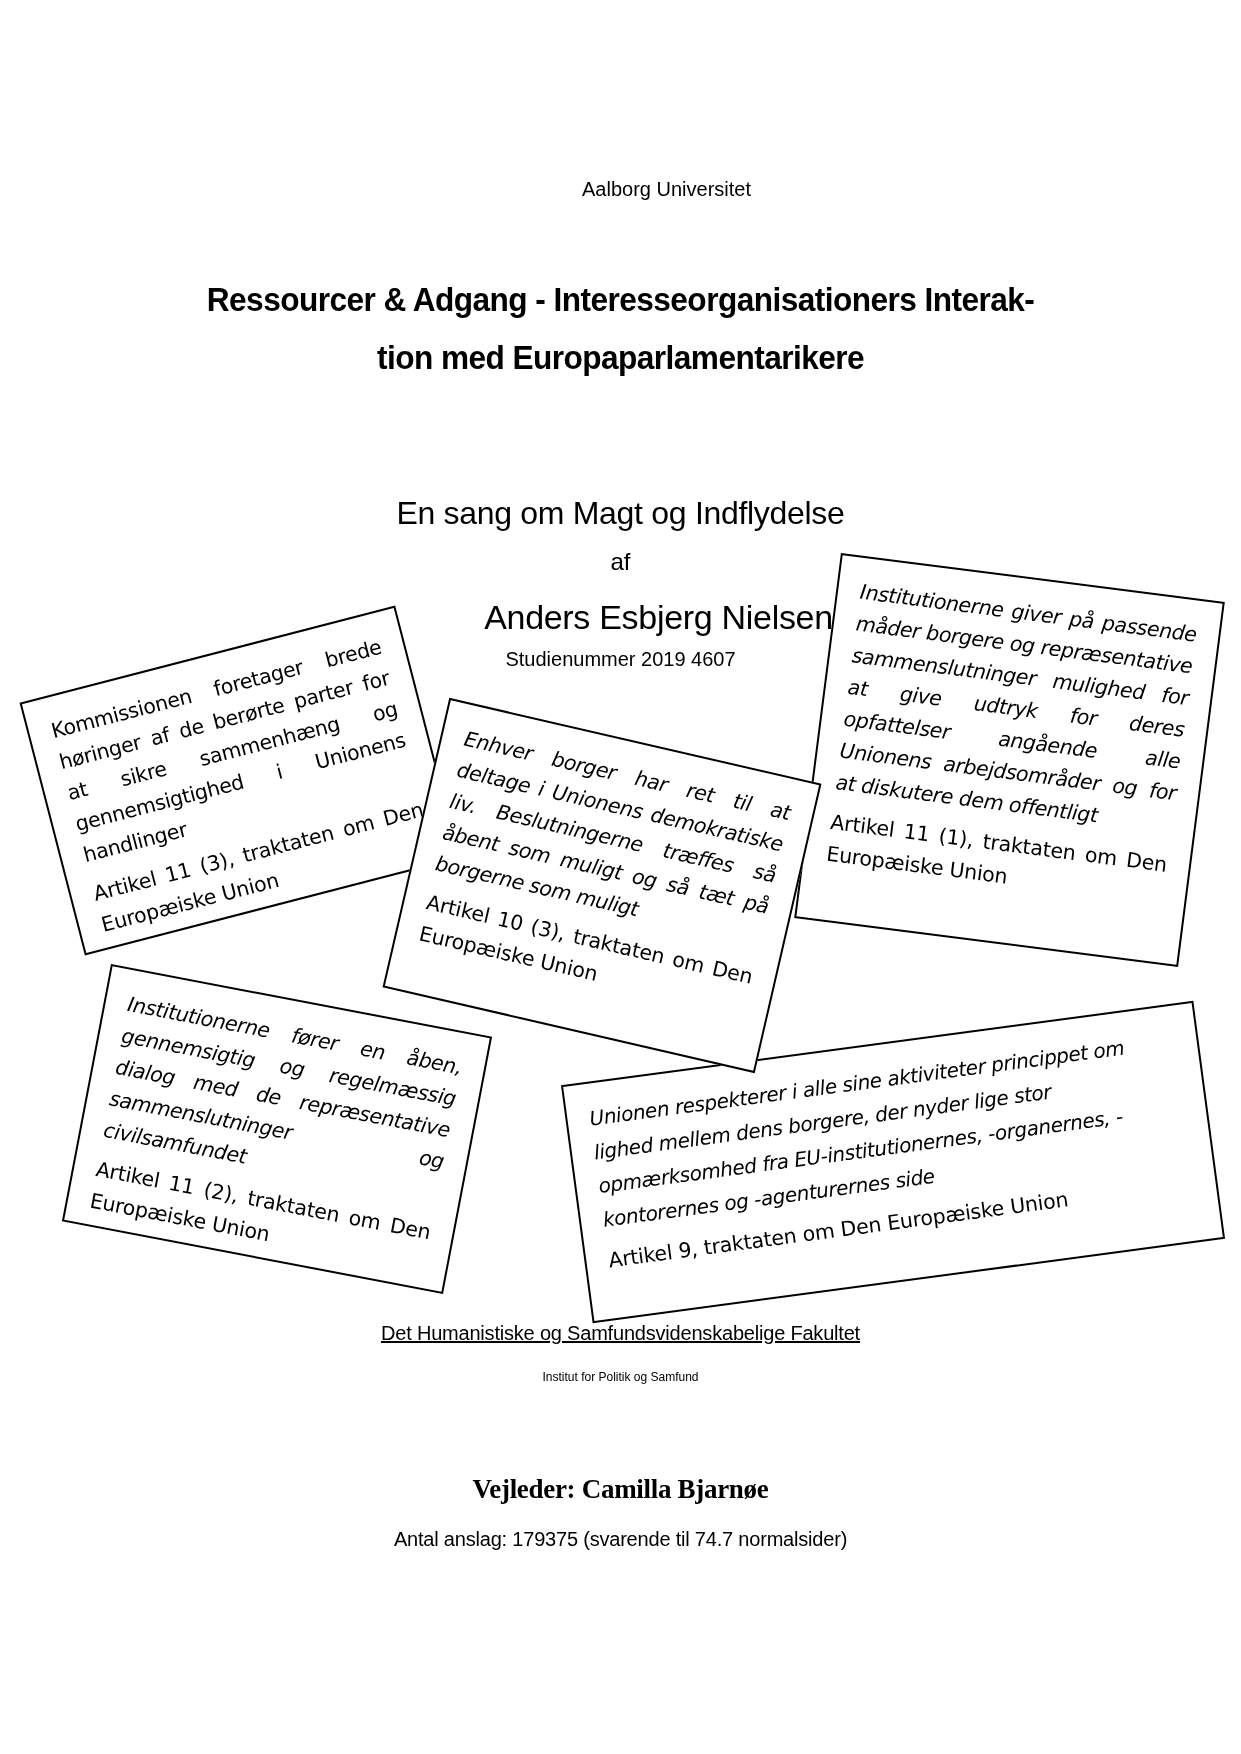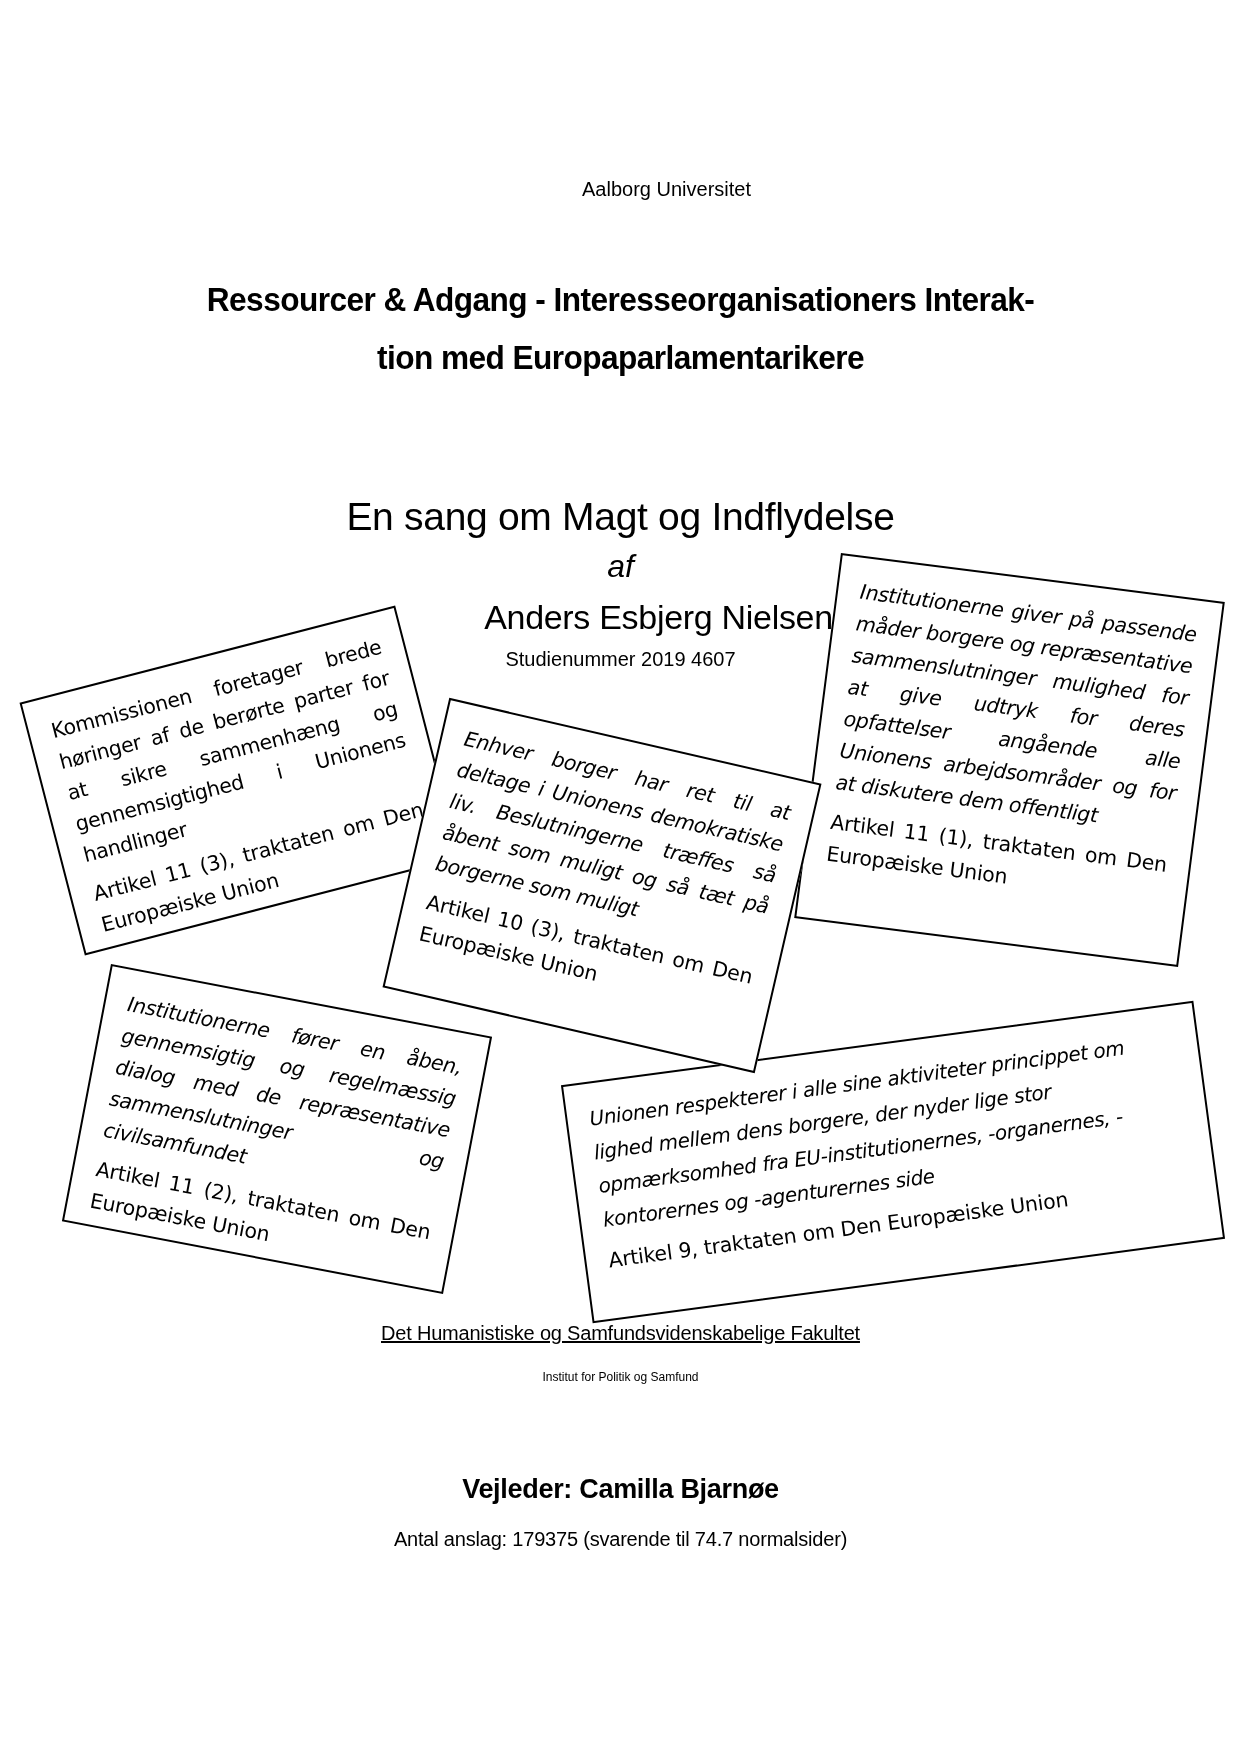--- a/index.html
+++ b/index.html
@@ -10,27 +10,27 @@
     .center-text {
       position: absolute; left: 0; width: 1241px; text-align: center;
       white-space: nowrap; font-family: "Liberation Sans", sans-serif;
     }
     .university { top: 178px; font-size: 20px; margin-left: 46px; }
     .title {
       top: 270px; font-size: 34px; font-weight: bold; line-height: 58px;
       letter-spacing: -0.6px; transform: scaleX(0.93); transform-origin: center;
     }
     .title .line { display: block; }
-    .subtitle { top: 495px; font-size: 39px; letter-spacing: -0.3px; }
-    .by { top: 548px; font-size: 32px; font-style: italic; }
+    .subtitle { top: 495px; font-size: 32px; letter-spacing: -0.3px; }
+    .by { top: 548px; font-size: 24px; }
     .author { top: 598px; font-size: 34px; letter-spacing: -0.3px; margin-left: 38px; }
     .student-no { top: 648px; font-size: 20px; }
     .faculty { top: 1322px; font-size: 20px; letter-spacing: -0.2px; text-decoration: underline; }
     .institute { top: 1370px; font-size: 12px; }
-    .supervisor { top: 1474px; font-size: 27px; font-weight: bold; letter-spacing: -0.3px; }
+    .supervisor { top: 1474px; font-size: 27px; font-weight: bold; letter-spacing: -0.3px; font-family: Liberation Serif, serif; }
     .chars { top: 1528px; font-size: 20px; letter-spacing: -0.2px; }
 
     .quote-box {
       position: absolute; background: #fff; border: 2px solid #000;
       box-sizing: border-box; padding: 18px 22px 14px 22px;
       font-family: "DejaVu Sans", sans-serif; font-size: 20.5px; line-height: 32px;
       transform-origin: center center;
     }
     .quote-box .quote {
       font-style: italic; text-align: justify; text-align-last: left;

